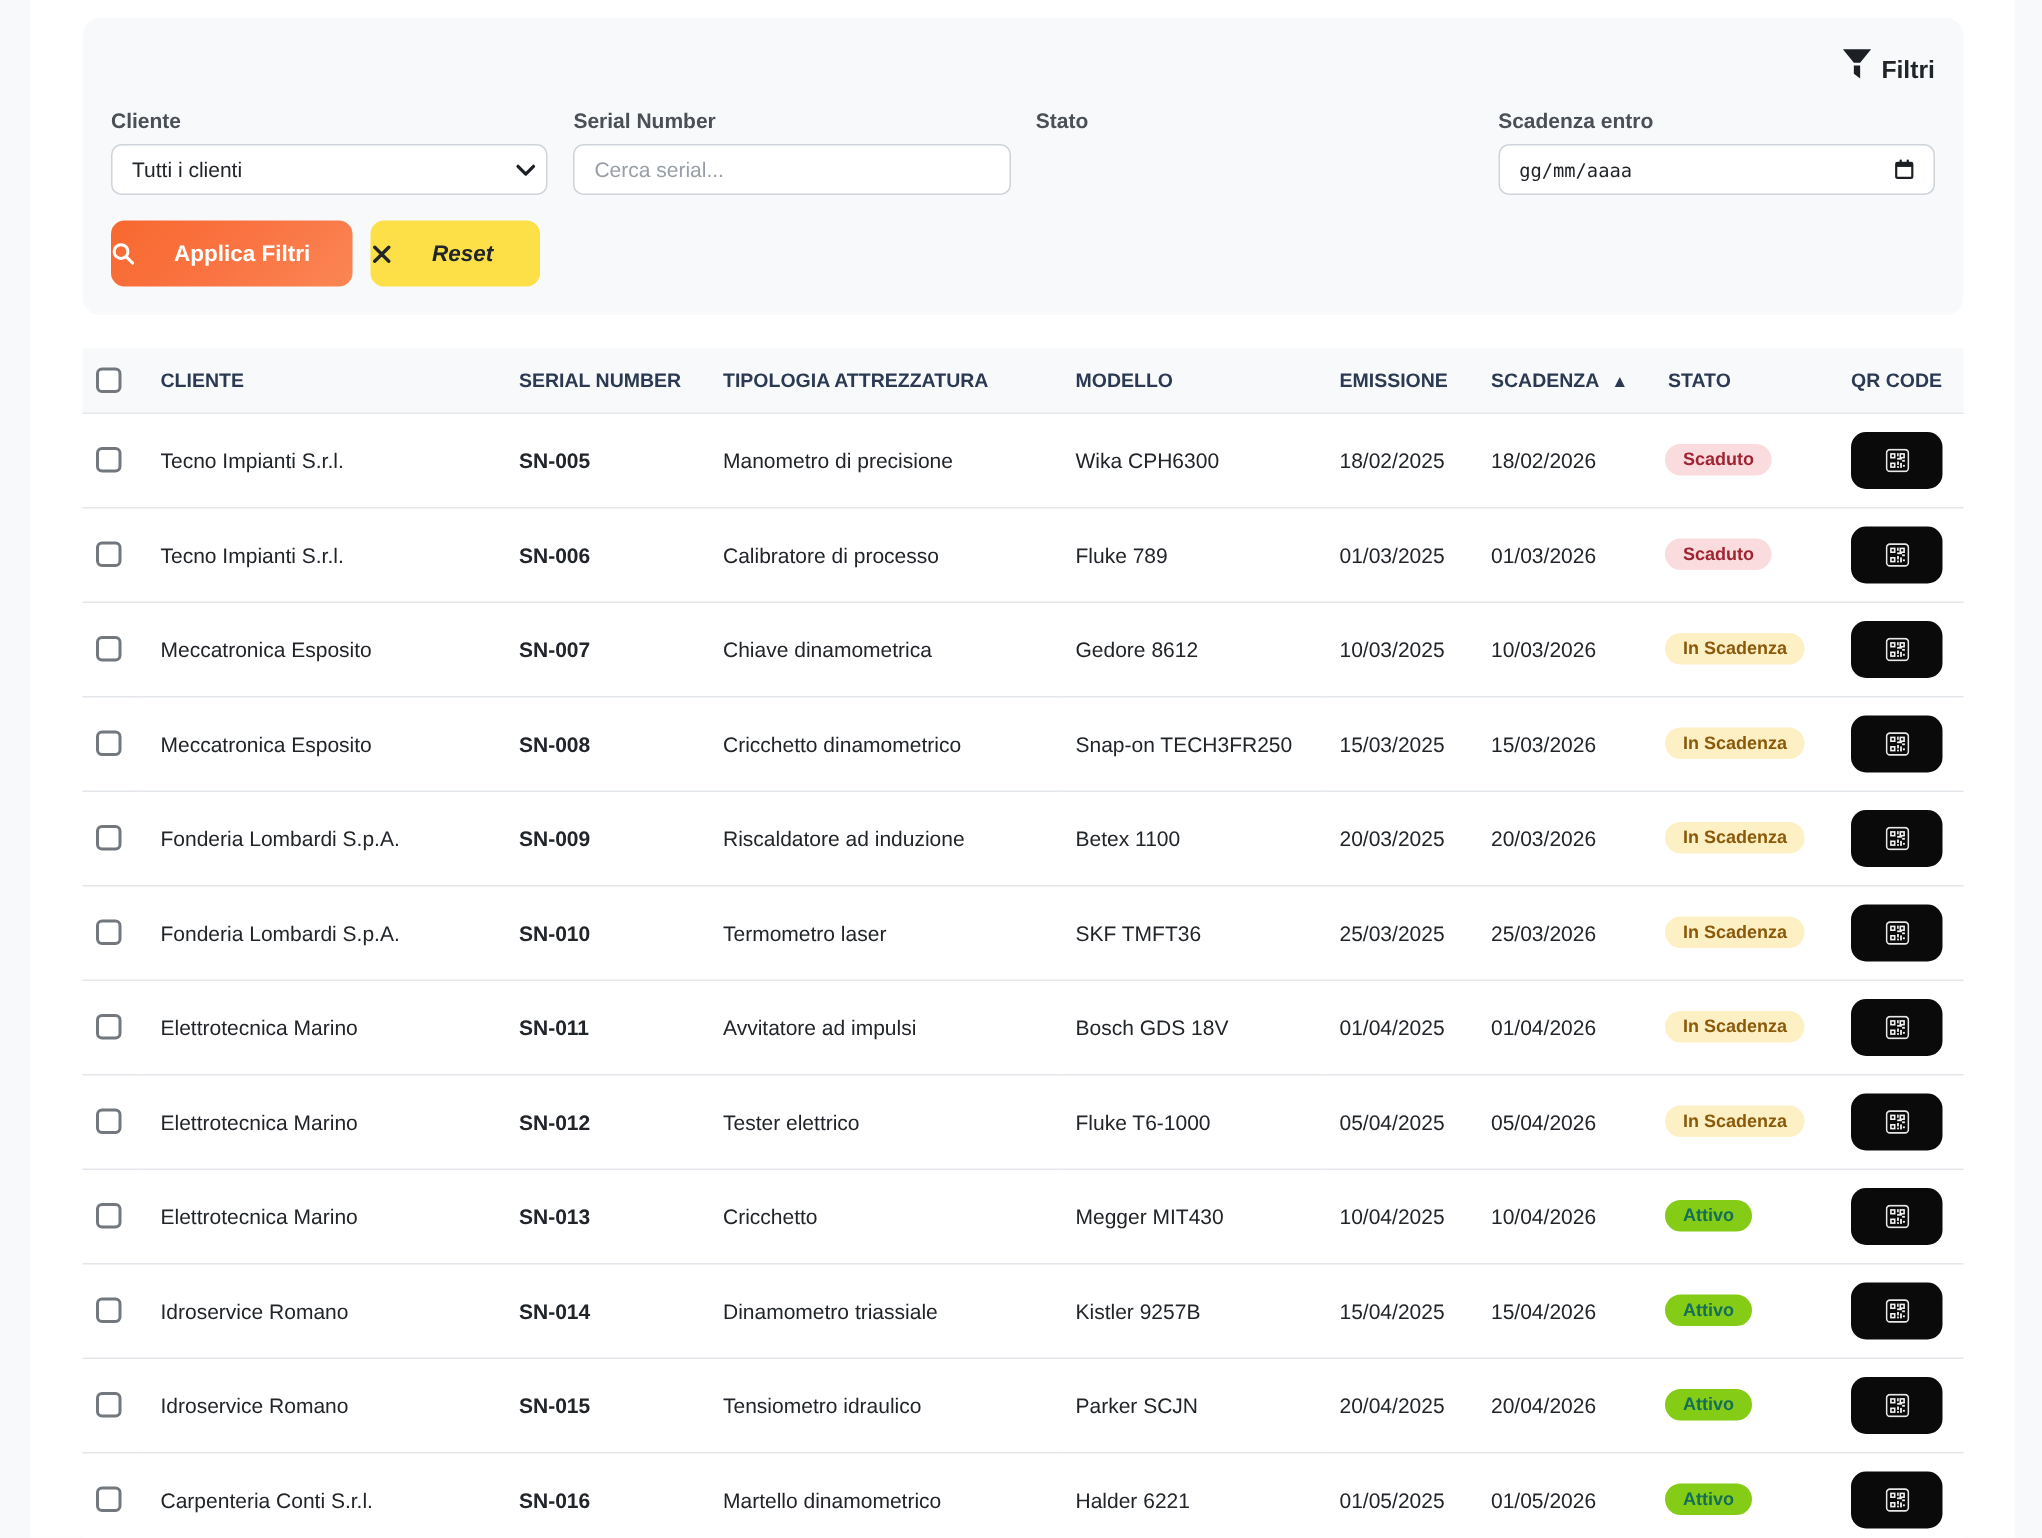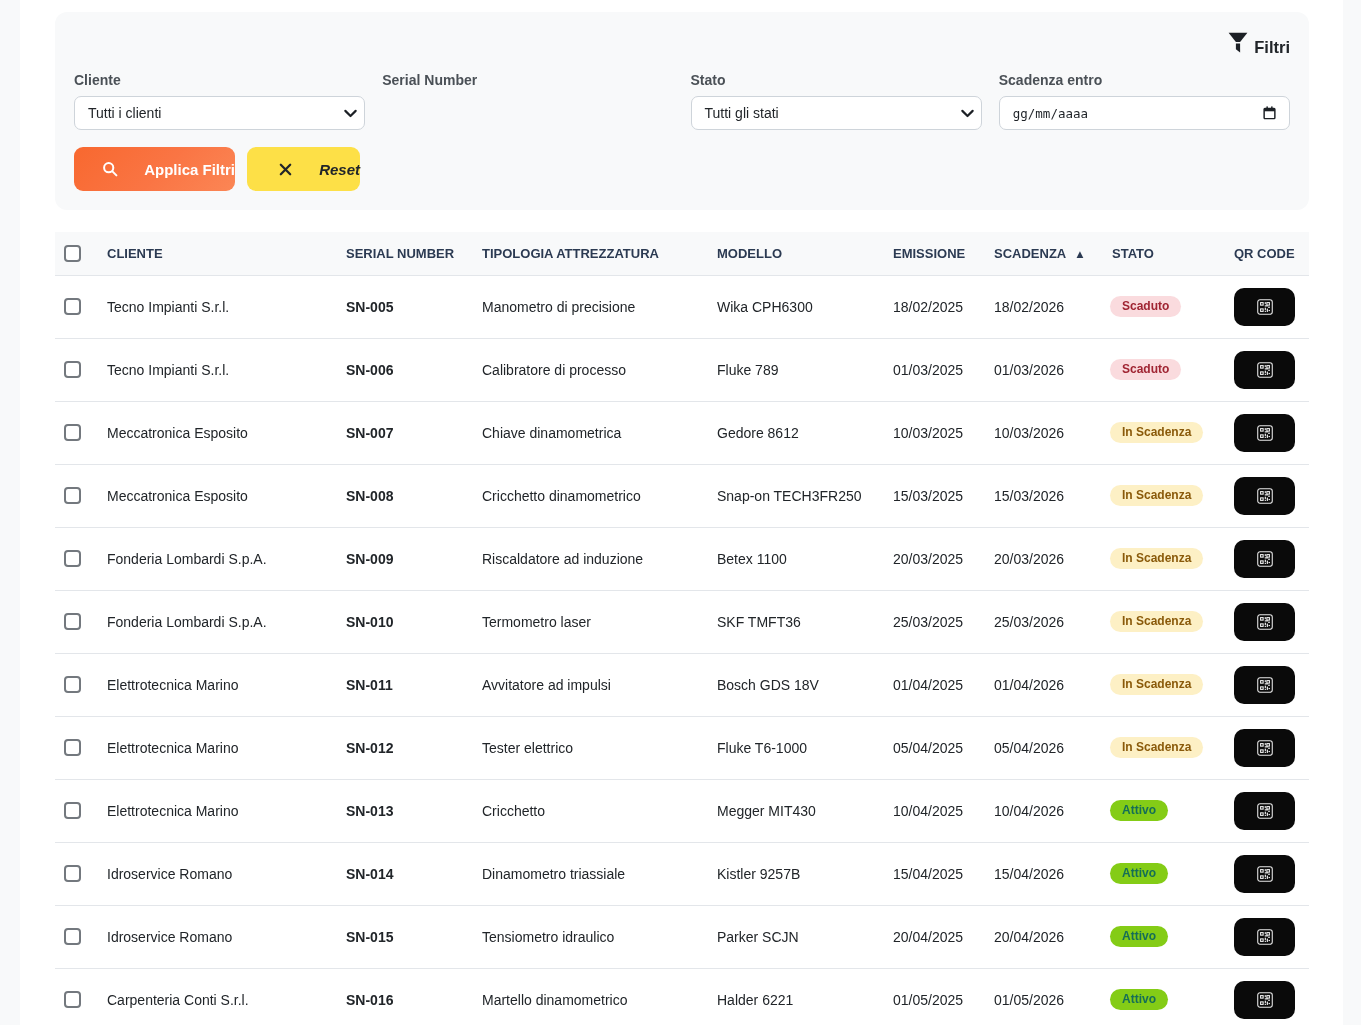--- a/index.html
+++ b/index.html
@@ -50,21 +50,21 @@
   .control.select .chev { flex:0 0 auto; margin-left:8px; }
   input.control::placeholder { color:#999fa6; opacity:1; }
   input.control { outline:none; }
   .control.date { justify-content:space-between; cursor:pointer; }
   .date-ph {
     font-family:"DejaVu Sans Mono", monospace;
     font-size:12.5px; color:#1e2227; letter-spacing:0px;
   }
   .filter-actions { display:flex; gap:12px; margin-top:17px; }
   .btn {
-    display:inline-flex; align-items:center; justify-content:flex-end; gap:26px;
+    display:inline-flex; align-items:center; justify-content:flex-start; gap:26px;
     height:44px; border:none; border-radius:9px;
     font-family:"Liberation Sans", sans-serif;
     font-size:15px; font-weight:bold; cursor:pointer;
   }
   .btn-apply {
     width:161px;
     background:linear-gradient(135deg,#f8682f 0%,#fa7544 55%,#fb8655 100%);
     color:#ffffff;
   }
   .btn-reset {
@@ -146,31 +146,24 @@
             <span>Tutti i clienti</span>
             <span class="chev" style="display:flex">
               <svg width="15" height="15" viewBox="0 0 16 16">
                   <path d="M2.5 5.2 8 10.7l5.5-5.5" fill="none" stroke="#1c2025" stroke-width="2.3" stroke-linecap="round" stroke-linejoin="round"></path>
                 </svg>
             </span>
           </div>
         </div>
         <div class="field">
           <span class="field-label">Serial Number</span>
+          <input class="control" type="text" placeholder="Cerca serial..." style="">
         </div>
         <div class="field">
           <span class="field-label">Stato</span>
-          <div class="control select">
-            <span>Tutti gli stati</span>
-            <span class="chev" style="display:flex">
-              <svg width="15" height="15" viewBox="0 0 16 16">
-                  <path d="M2.5 5.2 8 10.7l5.5-5.5" fill="none" stroke="#1c2025" stroke-width="2.3" stroke-linecap="round" stroke-linejoin="round"></path>
-                </svg>
-            </span>
-          </div>
         </div>
         <div class="field">
           <span class="field-label">Scadenza entro</span>
           <div class="control date">
             <span class="date-ph">gg/mm/aaaa</span>
             <span style="display:flex">
               <svg width="13" height="14" viewBox="0 0 16 17">
                 <rect x="1.4" y="3" width="13.2" height="12.4" rx="1" fill="none" stroke="#1c2025" stroke-width="1.8"></rect>
                 <rect x="1.4" y="3" width="13.2" height="3.4" fill="#1c2025"></rect>
                 <rect x="4.2" y="0.4" width="1.8" height="3" fill="#1c2025"></rect>

